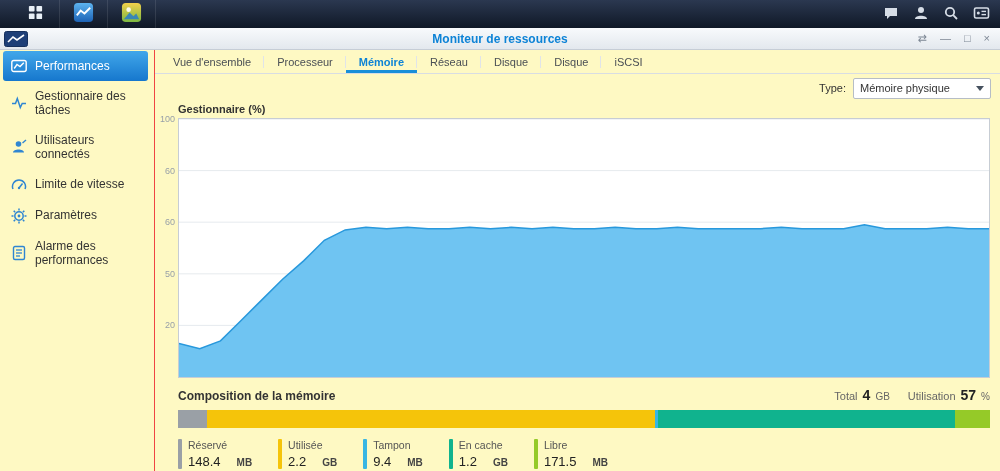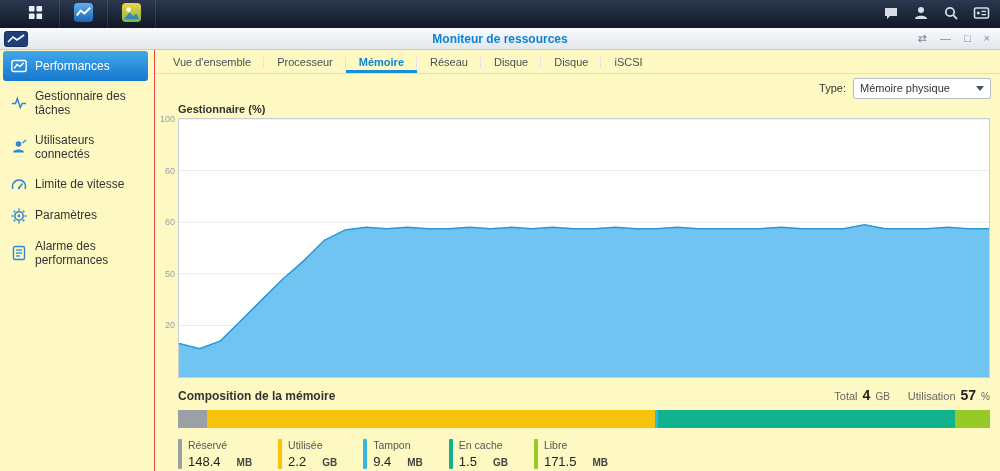--- a/index.html
+++ b/index.html
@@ -351,21 +351,21 @@
                 <span class="leg-value">9.4</span>
                 <span class="leg-unit">MB</span>
               </span>
           </span>
         </div>
         <div class="leg-item">
           <span class="leg-marker" style="background: rgb(16, 179, 142);"></span>
           <span class="leg-text">
             <span class="leg-label">En cache</span>
             <span class="leg-value-row">
-                <span class="leg-value">1.5</span>
+                <span class="leg-value">1.2</span>
                 <span class="leg-unit">GB</span>
               </span>
           </span>
         </div>
         <div class="leg-item">
           <span class="leg-marker" style="background: rgb(149, 202, 40);"></span>
           <span class="leg-text">
             <span class="leg-label">Libre</span>
             <span class="leg-value-row">
                 <span class="leg-value">171.5</span>

